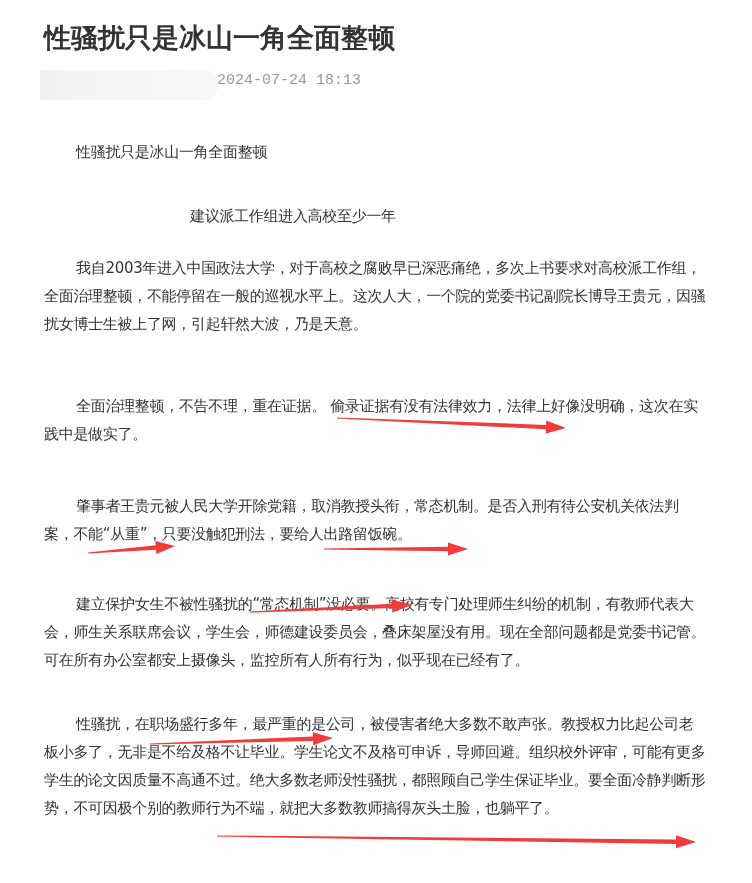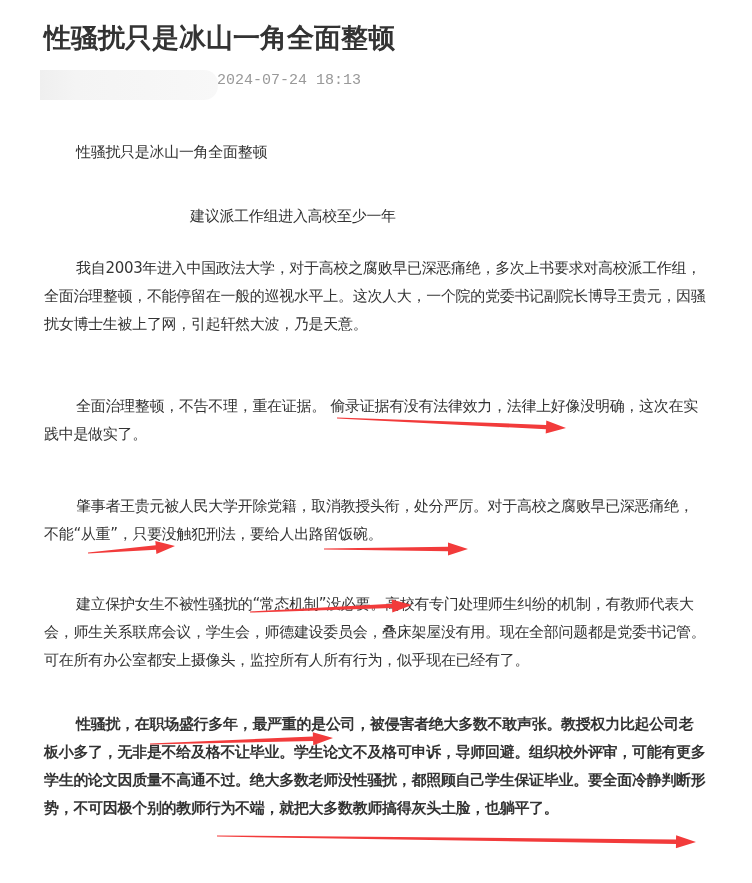--- a/index.html
+++ b/index.html
@@ -89,23 +89,23 @@
 <div class="meta">
   <div class="author-blur"></div>
   <span class="timestamp">2024-07-24 18:13</span>
 </div>
 
 <div class="content">
   <p class="para" style="top:0px;">性骚扰只是冰山一角全面整顿</p>
   <p class="para center" style="top:64px;">建议派工作组进入高校至少一年</p>
   <p class="para" style="top:116px;">我自2003年进入中国政法大学，对于高校之腐败早已深恶痛绝，多次上书要求对高校派工作组，全面治理整顿，不能停留在一般的巡视水平上。这次人大，一个院的党委书记副院长博导王贵元，因骚扰女博士生被上了网，引起轩然大波，乃是天意。</p>
   <p class="para" style="top:254px;">全面治理整顿，不告不理，重在证据。 偷录证据有没有法律效力，法律上好像没明确，这次在实践中是做实了。</p>
-  <p class="para" style="top:354px;">肇事者王贵元被人民大学开除党籍，取消教授头衔，处分严厉。对于高校之腐败早已深恶痛绝，不能“从重”，只要没触犯刑法，要给人出路留饭碗。</p>
+  <p class="para" style="top:354px;">肇事者王贵元被人民大学开除党籍，取消教授头衔，常态机制。是否入刑有待公安机关依法判案，不能“从重”，只要没触犯刑法，要给人出路留饭碗。</p>
   <p class="para" style="top:452px;">建立保护女生不被性骚扰的“常态机制”没必要。高校有专门处理师生纠纷的机制，有教师代表大会，师生关系联席会议，学生会，师德建设委员会，叠床架屋没有用。现在全部问题都是党委书记管。可在所有办公室都安上摄像头，监控所有人所有行为，似乎现在已经有了。</p>
-  <p class="para" style="top:572px;font-weight:bold;">性骚扰，在职场盛行多年，最严重的是公司，被侵害者绝大多数不敢声张。教授权力比起公司老板小多了，无非是不给及格不让毕业。学生论文不及格可申诉，导师回避。组织校外评审，可能有更多学生的论文因质量不高通不过。绝大多数老师没性骚扰，都照顾自己学生保证毕业。要全面冷静判断形势，不可因极个别的教师行为不端，就把大多数教师搞得灰头土脸，也躺平了。</p>
+  <p class="para" style="top:572px;">性骚扰，在职场盛行多年，最严重的是公司，被侵害者绝大多数不敢声张。教授权力比起公司老板小多了，无非是不给及格不让毕业。学生论文不及格可申诉，导师回避。组织校外评审，可能有更多学生的论文因质量不高通不过。绝大多数老师没性骚扰，都照顾自己学生保证毕业。要全面冷静判断形势，不可因极个别的教师行为不端，就把大多数教师搞得灰头土脸，也躺平了。</p>
 </div>
 
 <svg class="arrow" width="752" height="883" style="left:0;top:0;">
   <g id="arrow-layer">
       <polygon points="337.0,418.6 545.9,429.3 545.7,433.6 566.0,428.0 546.3,420.6 546.1,424.9 337.0,417.4" fill="#f23b3b"></polygon>
       <polygon points="88.0,553.6 156.0,549.7 156.4,554.0 175.0,546.0 155.3,541.1 155.7,545.3 88.0,552.4" fill="#f23b3b"></polygon>
       <polygon points="324.0,549.6 448.0,551.2 448.0,555.5 468.0,549.0 448.0,542.5 448.0,546.8 324.0,548.4" fill="#f23b3b"></polygon>
       <polygon points="250.0,612.6 392.1,608.1 392.3,612.4 412.0,605.0 391.7,599.4 391.9,603.7 250.0,611.4" fill="#f23b3b"></polygon>
       <polygon points="150.0,744.6 313.1,740.9 313.2,745.2 333.0,738.0 312.8,732.2 312.9,736.5 150.0,743.4" fill="#f23b3b"></polygon>
       <polygon points="217.0,836.6 676.0,843.9 675.9,848.2 696.0,842.0 676.1,835.3 676.0,839.5 217.0,835.4" fill="#f23b3b"></polygon>

